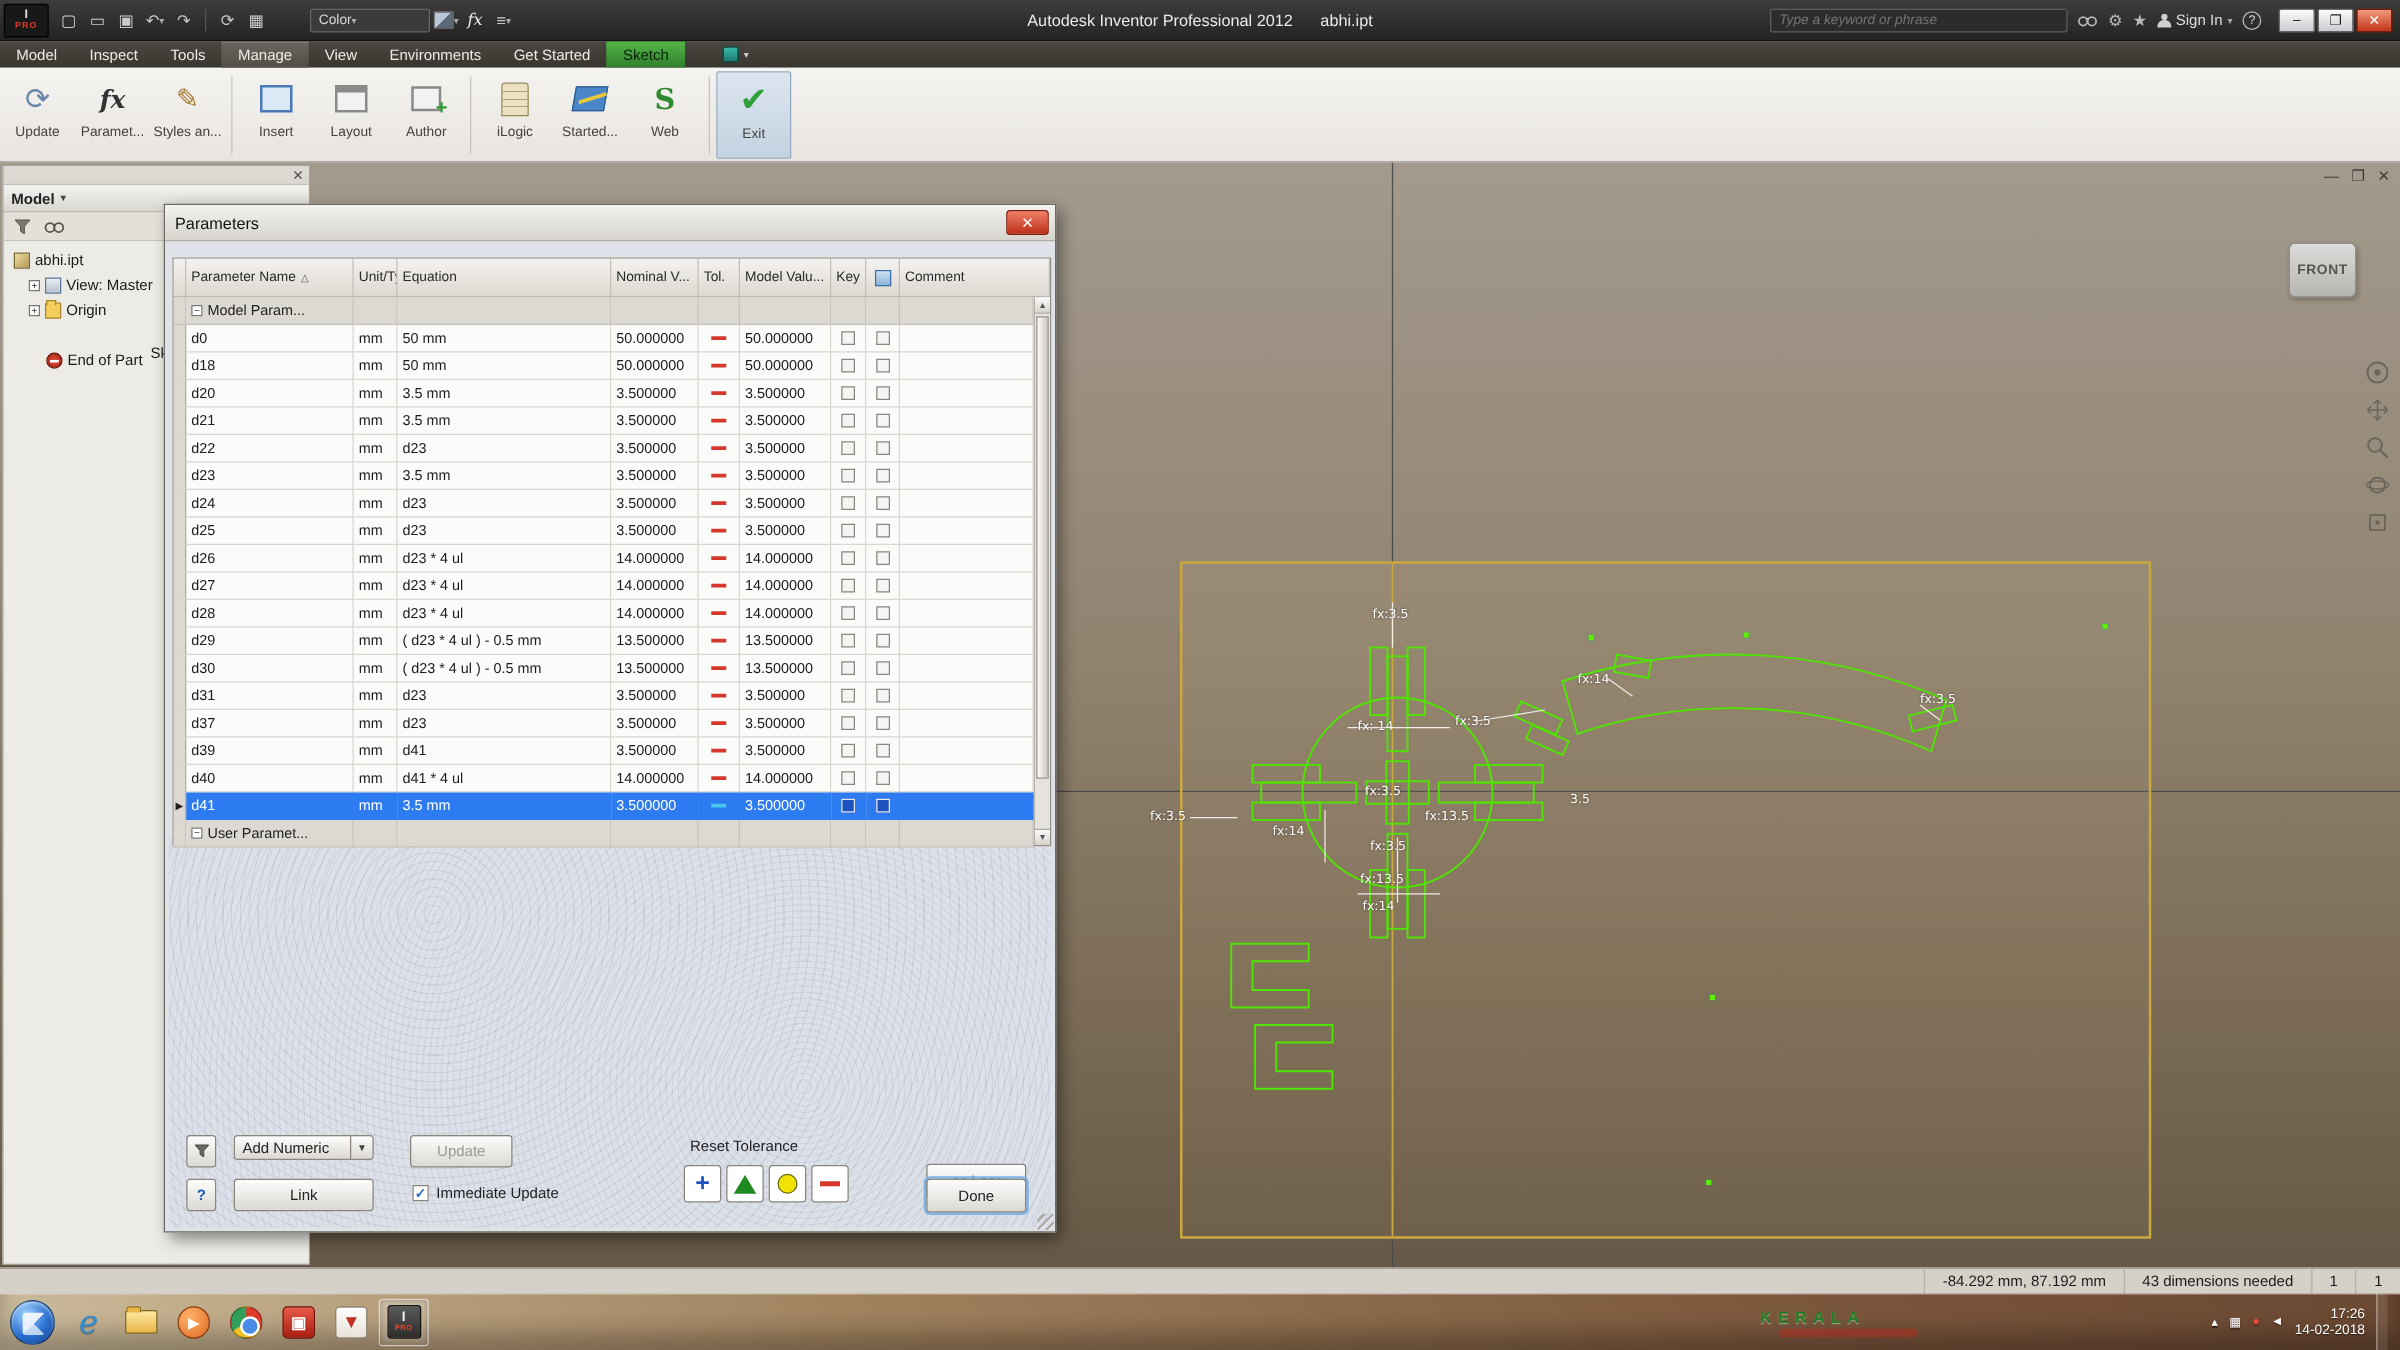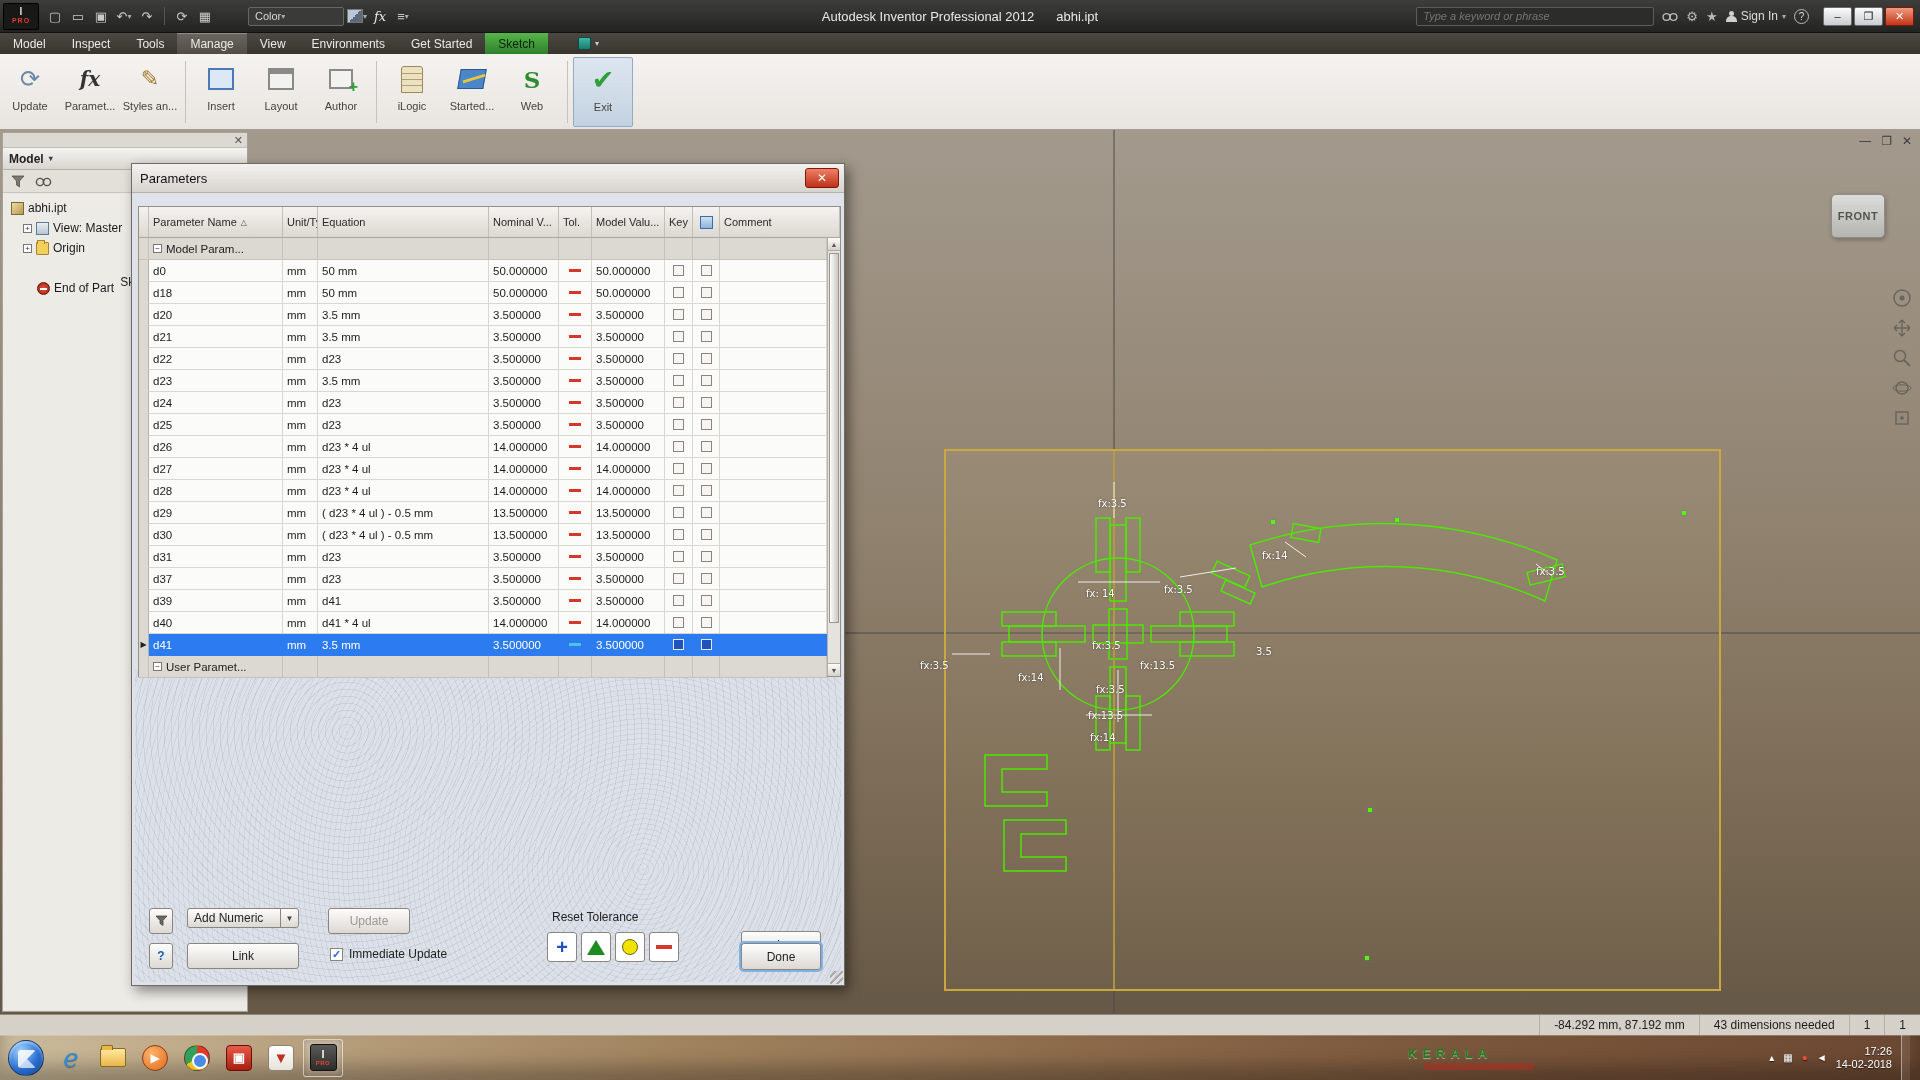--- a/index.html
+++ b/index.html
@@ -55,21 +55,21 @@
 .ig-box3{width:24px;height:20px;border:2px solid #8a8a88;background:#f2f2f0;position:relative;}
 .ig-box3::after{content:"+";position:absolute;right:-7px;bottom:-9px;color:#2e9e3a;font-weight:bold;font-size:16px;}
 .ig-scroll{width:22px;height:27px;background:#ece2c2;border:1px solid #9a8a5a;border-radius:3px 3px 0 0;background-image:linear-gradient(transparent 6px,#b0a070 6px,#b0a070 7px,transparent 7px,transparent 12px,#b0a070 12px,#b0a070 13px,transparent 13px,transparent 18px,#b0a070 18px,#b0a070 19px,transparent 19px);}
 .ig-book{width:26px;height:20px;background:#4a86c8;transform:skewX(-10deg);position:relative;border:1px solid #2a5a90;}
 .ig-book::after{content:"";position:absolute;left:3px;top:7px;width:22px;height:3px;background:#e8c83a;transform:rotate(-18deg);}
 .ig-web{font-family:"DejaVu Serif",serif;font-weight:bold;font-size:23px;color:#2e8b2e;}
 .ig-check{font-size:27px;color:#2fa03a;line-height:27px;}
 
 
 #main{position:absolute;left:0;top:130px;width:1920px;height:884px;background:linear-gradient(180deg,#a39a8d 0%,#90826f 45%,#7c6c57 75%,#665846 100%);overflow:hidden;z-index:1;}
-#annot{position:absolute;left:0;top:16px;width:1920px;height:884px;z-index:2;pointer-events:none;}
+#annot{position:absolute;left:0;top:4px;width:1920px;height:884px;z-index:2;pointer-events:none;}
 .dim{position:absolute;color:#fff;font-size:10px;font-family:"DejaVu Sans",sans-serif;text-shadow:0 0 2px rgba(0,0,0,.6);white-space:nowrap;}
 .pt{position:absolute;width:4px;height:4px;background:#5ef000;box-shadow:0 0 2px #2a7;}
 .doc-ctl{position:absolute;right:8px;top:4px;display:flex;gap:10px;color:#3b3b38;font-size:12px;z-index:3;}
 #viewcube{position:absolute;left:1831px;top:64px;width:54px;height:44px;background:linear-gradient(#dcdcda,#b4b4b0);border:1px solid #8d8d89;border-radius:5px;display:flex;align-items:center;justify-content:center;color:#55534e;font-size:11px;font-weight:bold;letter-spacing:.5px;z-index:3;box-shadow:1px 2px 4px rgba(0,0,0,.25);}
 #navbar{position:absolute;left:1892px;top:158px;width:22px;display:flex;flex-direction:column;gap:10px;z-index:3;opacity:.65;}
 #navbar svg{display:block;}
 
 
 #browser{position:absolute;left:2px;top:2px;width:246px;height:880px;background:#e7e4df;border:1px solid #a6a29a;z-index:5;}
 .bp-topstrip{height:15px;display:flex;justify-content:flex-end;align-items:center;padding-right:4px;color:#555;font-size:11px;background:#dcd8d2;border-bottom:1px solid #c2beb6;}

